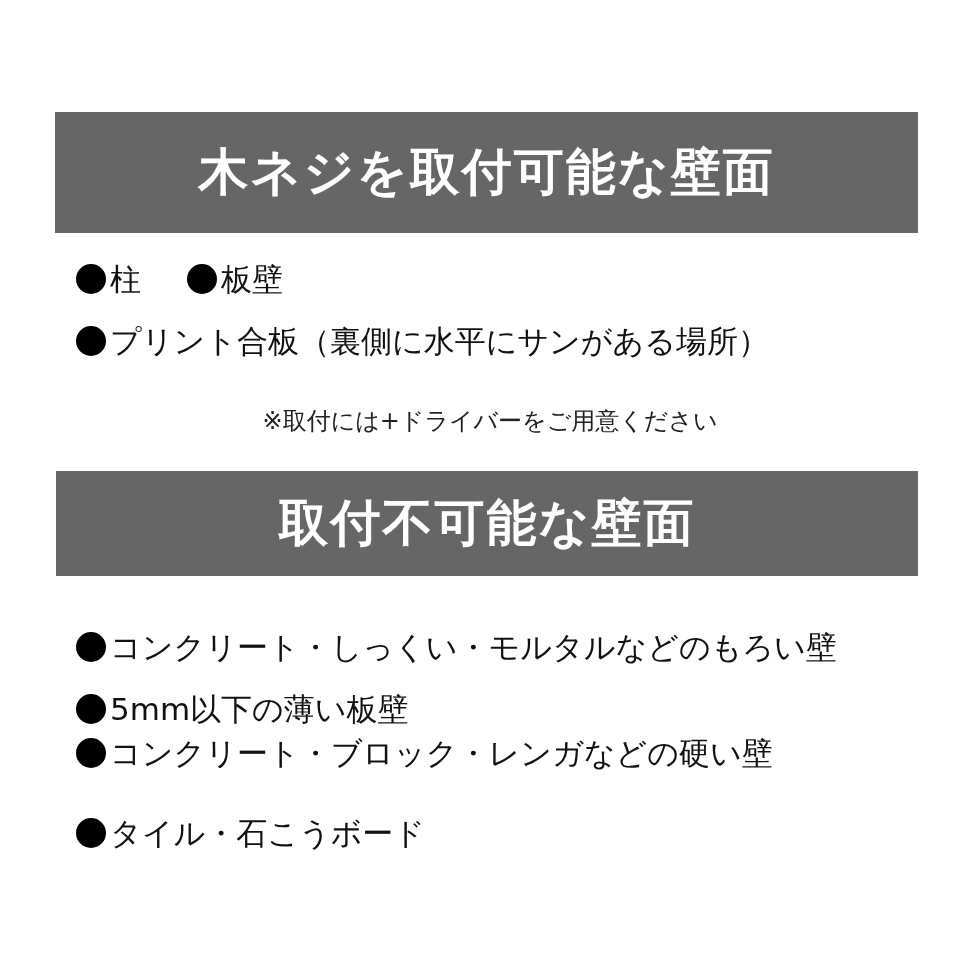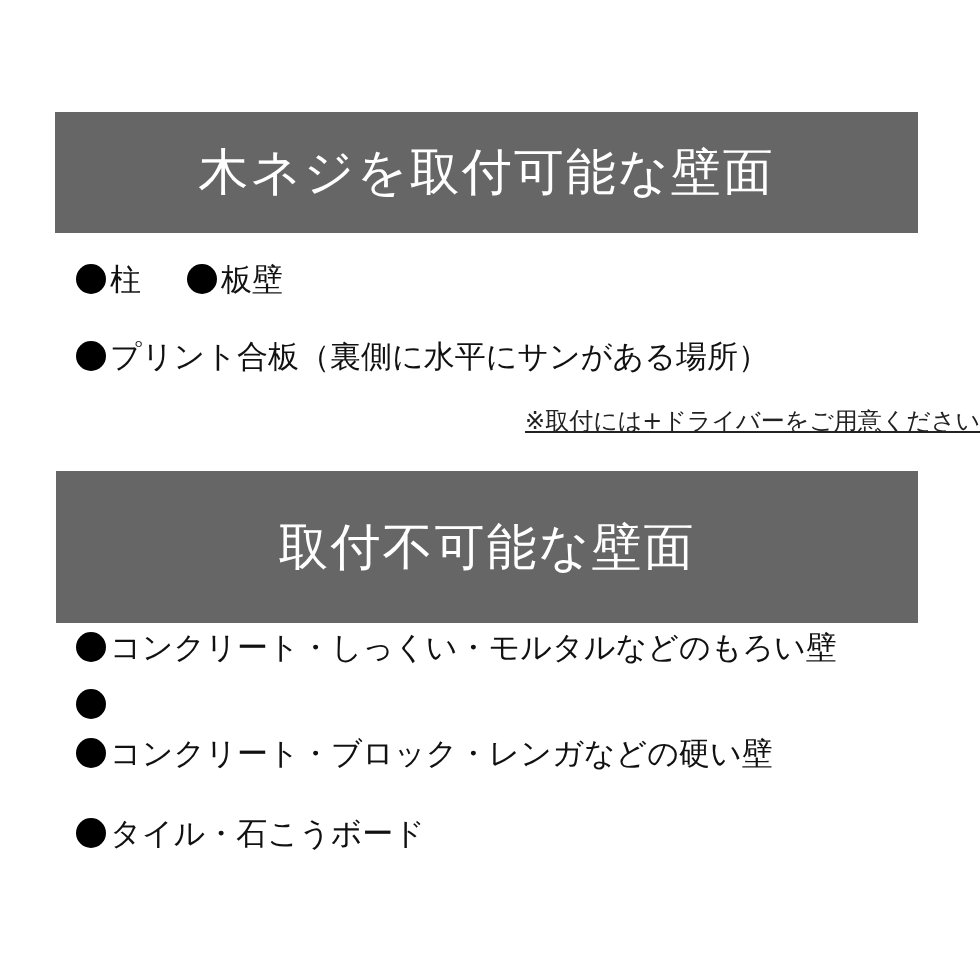--- a/index.html
+++ b/index.html
@@ -15,35 +15,35 @@
       font-family: "DejaVu Sans", "Liberation Sans", sans-serif;
       color: #111111;
     }
     .banner {
       position: absolute;
       background: #666666;
       color: #ffffff;
       display: flex;
       align-items: center;
       justify-content: center;
-      font-weight: normal;
+      font-weight: bold;
       letter-spacing: 2px;
     }
     .banner.top {
       left: 55px;
       top: 112px;
       width: 863px;
       height: 121px;
       font-size: 50px;
     }
     .banner.bottom {
       left: 56px;
       top: 471px;
       width: 862px;
-      height: 152px;
+      height: 105px;
       font-size: 50px;
     }
     .line {
       position: absolute;
       left: 76px;
       font-size: 31px;
       line-height: 40px;
       white-space: nowrap;
       display: flex;
       align-items: center;
@@ -59,60 +59,60 @@
     }
     .gap {
       display: inline-block;
       width: 46px;
     }
     .note {
       position: absolute;
       left: 0;
       width: 980px;
       top: 404px;
-      text-align: right;
+      text-align: center;
       font-size: 24px;
       line-height: 34px;
       color: #222222;
-      text-decoration: underline;
     }
   </style>
 </head>
 <body>
 
 <div class="banner top">
   <span>木ネジを取付可能な壁面</span>
 </div>
 
 <div class="line" style="top:259px;">
   <span class="bullet"></span>
   <span>柱</span>
   <span class="gap"></span>
   <span class="bullet"></span>
   <span>板壁</span>
 </div>
 
-<div class="line" style="top:336px;">
+<div class="line" style="top:321px;">
   <span class="bullet"></span>
   <span>プリント合板（裏側に水平にサンがある場所）</span>
 </div>
 
 <div class="note">※取付には+ドライバーをご用意ください</div>
 
 <div class="banner bottom">
   <span>取付不可能な壁面</span>
 </div>
 
 <div class="line" style="top:627px;">
   <span class="bullet"></span>
   <span>コンクリート・しっくい・モルタルなどのもろい壁</span>
 </div>
 
 <div class="line" style="top:689px;">
   <span class="bullet"></span>
+  <span>5mm以下の薄い板壁</span>
 </div>
 
 <div class="line" style="top:733px;">
   <span class="bullet"></span>
   <span>コンクリート・ブロック・レンガなどの硬い壁</span>
 </div>
 
 <div class="line" style="top:813px;">
   <span class="bullet"></span>
   <span>タイル・石こうボード</span>

